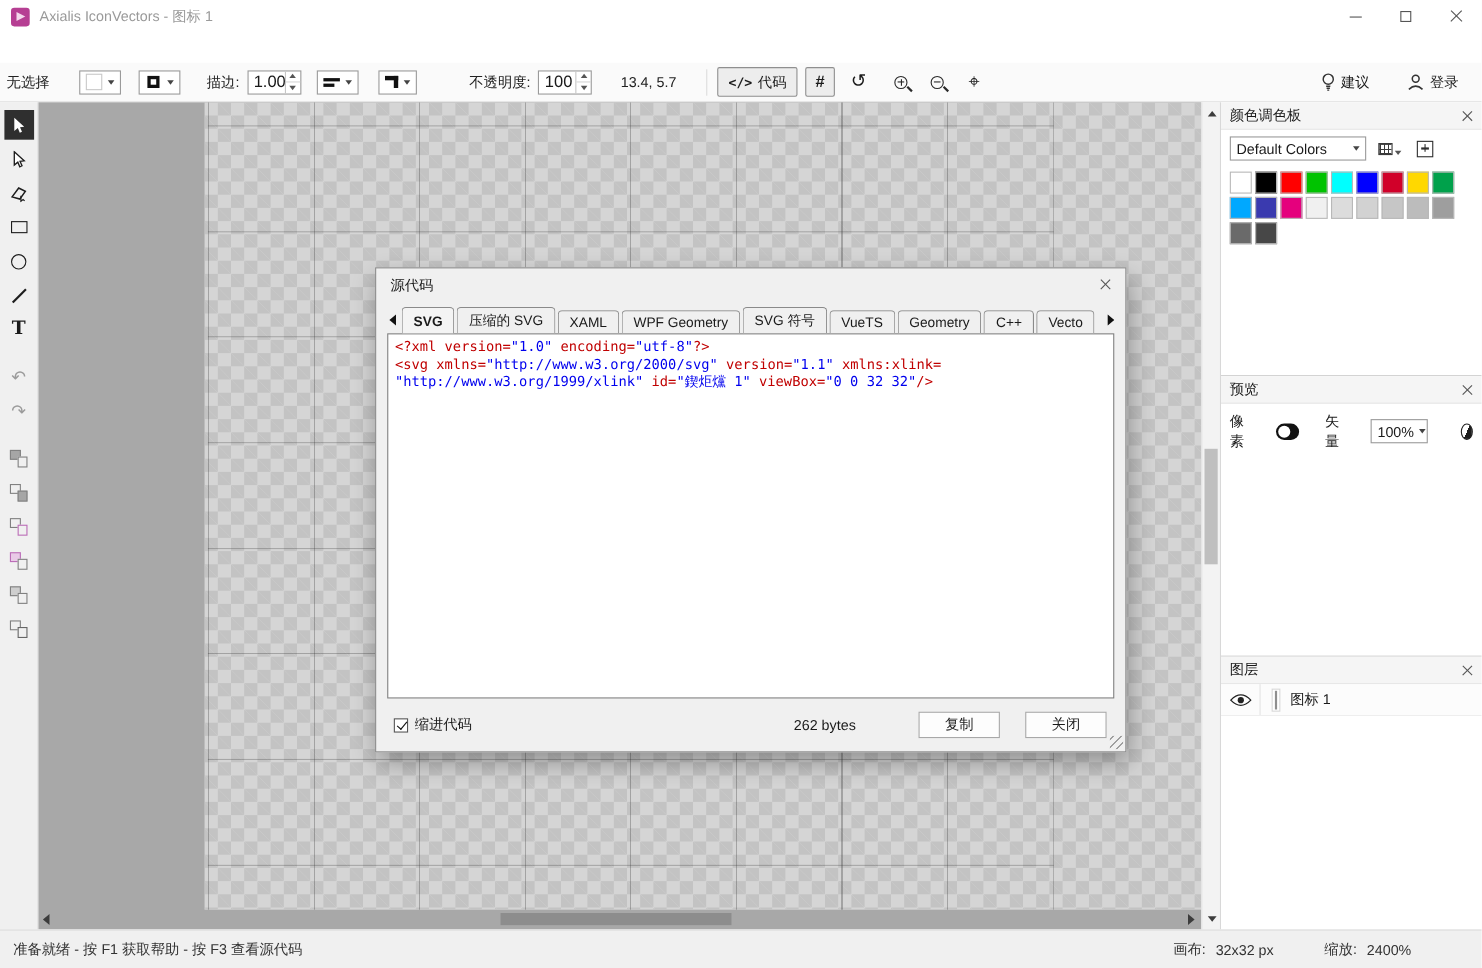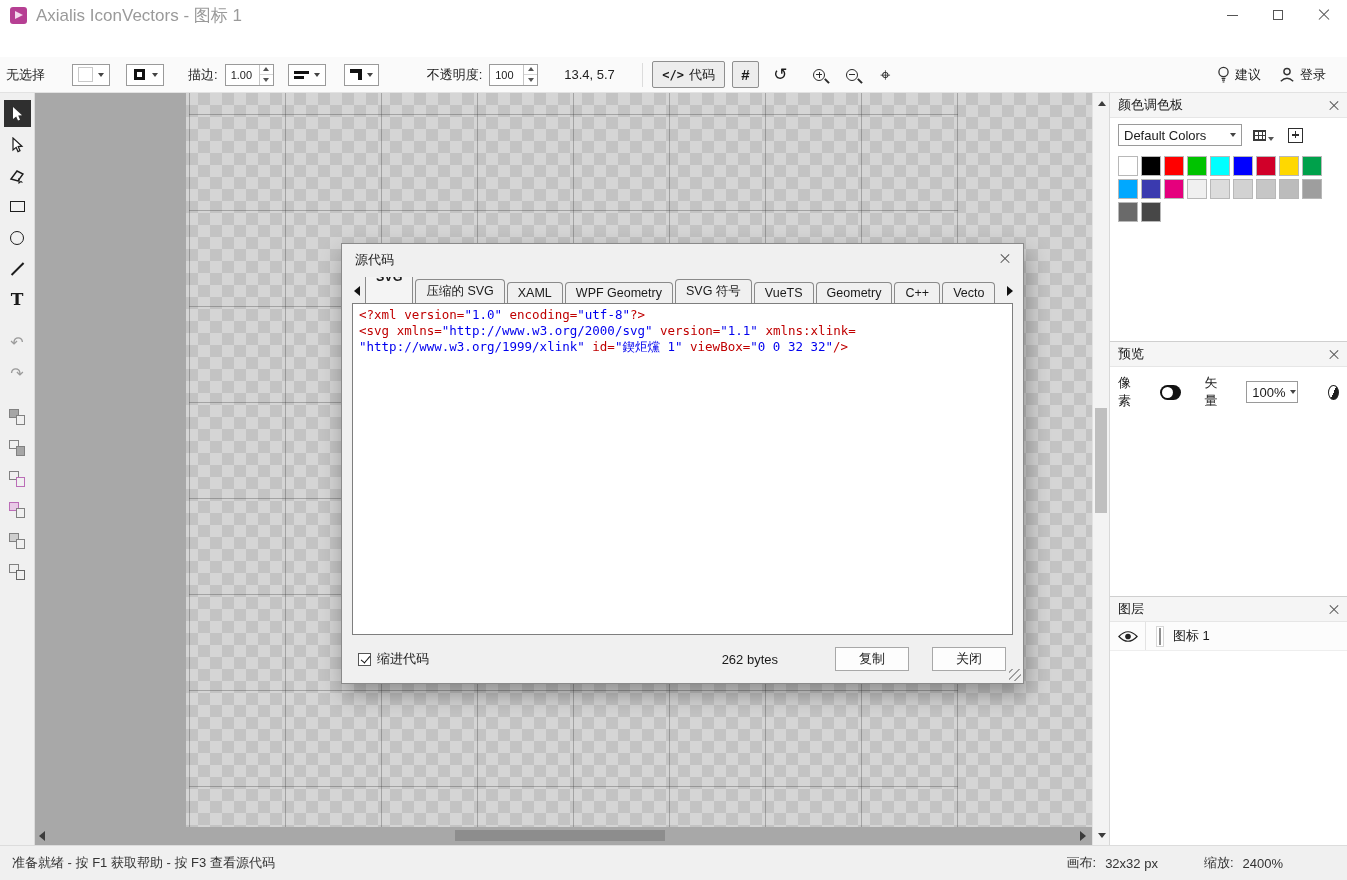--- a/index.html
+++ b/index.html
@@ -5,21 +5,21 @@
   * { box-sizing: border-box; margin: 0; padding: 0; }
   html,body { width:1347px; height:880px; }
   body { font-family:"Liberation Sans", sans-serif; font-size:13px; color:#1a1a1a; background:#fff; overflow:hidden; }
   .app { position:relative; width:1347px; height:880px; background:#fff; overflow:hidden; }
   .flex1 { flex:1; }
 
   
   .titlebar { position:absolute; left:0; top:0; right:0; height:30px; background:#fff; display:flex; align-items:center; }
   .app-logo { width:17px; height:17px; margin:0 9px 0 10px; background:#b63f93; border-radius:3px; position:relative; }
   .app-logo::after { content:""; position:absolute; left:5px; top:4px; border-left:8px solid #f3d9ec; border-top:4.5px solid transparent; border-bottom:4.5px solid transparent; }
-  .title-text { color:#9a9a9a; font-size:17px; }
+  .title-text { color:#9a9a9a; font-size:13px; }
   .win-controls { margin-left:auto; display:flex; height:30px; }
   .win-btn { width:46px; height:30px; display:flex; align-items:center; justify-content:center; }
   .ic-min { width:11px; height:1px; background:#555; }
   .ic-max { width:10px; height:10px; border:1px solid #555; }
   .ic-close { position:relative; width:12px; height:12px; }
   .ic-close::before,.ic-close::after { content:""; position:absolute; left:-1px; top:5px; width:14px; height:1.3px; background:#555; }
   .ic-close::before { transform:rotate(45deg); } .ic-close::after { transform:rotate(-45deg); }
 
   
   .menubar { position:absolute; left:0; top:30px; right:0; height:27px; background:#fff; display:flex; align-items:center; padding-left:4px; }
@@ -32,37 +32,37 @@
   .tri-down { width:0; height:0; border-left:3.5px solid transparent; border-right:3.5px solid transparent; border-top:4.5px solid #444; }
   .tri-up { width:0; height:0; border-left:3px solid transparent; border-right:3px solid transparent; border-bottom:4px solid #555; }
   .tri-dn-s { width:0; height:0; border-left:3px solid transparent; border-right:3px solid transparent; border-top:4px solid #555; }
   .swatch-empty { width:15px; height:15px; background:#fff; border:1px solid #c9c9c9; }
   .swatch-strokebox { width:15px; height:15px; background:#fff; display:flex; align-items:center; justify-content:center; }
   .swatch-strokebox i { display:block; width:11px; height:11px; border:3px solid #111; }
   .dash-ic { display:flex; flex-direction:column; gap:2px; }
   .dash-ic i { display:block; width:15px; height:3px; background:#111; }
   .corner-ic { width:12px; height:11px; border-top:4px solid #111; border-right:4px solid #111; }
   .spin { display:flex; height:22px; border:1px solid #9a9a9a; background:#fff; align-items:stretch; }
-  .spin-val { width:33px; display:flex; align-items:center; padding-left:5px; font-size:11px; }
+  .spin-val { width:33px; display:flex; align-items:center; padding-left:5px; font-size:15px; }
   .spin-btns { width:14px; border-left:1px solid #c6c6c6; display:flex; flex-direction:column; }
   .spin-btns > span { flex:1; display:flex; align-items:center; justify-content:center; }
   .spin-btns > span:first-child { border-bottom:1px solid #d6d6d6; }
   .tb-sep { width:1px; height:24px; background:#dcdcdc; }
   .tbtn { display:flex; align-items:center; justify-content:center; gap:5px; height:27px; padding:0 9px; border:1px solid #8f8f8f; background:#ededed; border-radius:2px; }
   .fbtn { min-width:27px; height:27px; display:flex; align-items:center; justify-content:center; }
   .glyph { font-family:"DejaVu Sans", sans-serif; }
   .code-glyph { font-family:"DejaVu Sans Mono", monospace; font-weight:bold; font-size:12px; }
   .hash-glyph { font-weight:bold; font-size:15px; }
   .rot-glyph { font-size:17px; line-height:1; }
   .cross-glyph { font-size:18px; line-height:1; }
   .mag { position:relative; width:12px; height:12px; border:1.7px solid #2a2a2a; border-radius:50%; display:flex; align-items:center; justify-content:center; }
   .mag::after { content:""; position:absolute; width:6px; height:1.8px; background:#2a2a2a; right:-5.5px; bottom:-2.5px; transform:rotate(45deg); }
   .mag .bh { position:absolute; width:6px; height:1.5px; background:#2a2a2a; }
   .mag .bv { position:absolute; width:1.5px; height:6px; background:#2a2a2a; }
-  .tb-right { display:flex; gap:4px; margin-left:auto; margin-right:14px; }
+  .tb-right { display:flex; gap:20px; margin-left:auto; margin-right:14px; }
   .tb-linkbtn { display:flex; align-items:center; gap:5px; padding:4px 7px; }
 
   
   .tools { position:absolute; left:0; top:93px; width:35px; height:752px; background:#f0f0f0; border-right:1px solid #dcdcdc; display:flex; flex-direction:column; align-items:center; padding-top:5px; }
   .tool { width:27px; height:27px; margin:2px 0; display:flex; align-items:center; justify-content:center; }
   .tool.active { background:#2f2f2f; }
   .gap12 { margin-top:14px; }
   .i-rect { width:15px; height:11px; border:1.6px solid #1d1d1d; }
   .i-ellipse { width:14px; height:14px; border:1.6px solid #1d1d1d; border-radius:50%; }
   .i-line { width:17px; height:1.8px; background:#1d1d1d; transform:rotate(-45deg); }
@@ -140,21 +140,21 @@
   .sb-zoom { margin-right:52px; }
 
   
   .dialog { position:absolute; left:341px; top:243px; width:683px; height:441px; background:#f0f0f0; border:1px solid #8a8a8a; box-shadow:3px 10px 22px rgba(0,0,0,.33); z-index:10; display:flex; flex-direction:column; }
   .dlg-title { height:31px; display:flex; align-items:center; padding:0 11px 0 13px; flex:none; }
   .dlg-title .t { flex:1; }
   .dlg-tabs { display:flex; align-items:flex-end; margin:2px 10px 0; height:26px; position:relative; flex:none; overflow:hidden; padding-right:16px; }
   .tab-arrow { flex:none; margin:0 5px 7px 2px; }
   .tab-arrow.right { position:absolute; right:0; bottom:7px; margin:0; }
   .tab { flex:none; border:1px solid #8a8a8a; border-bottom:none; border-radius:4px 4px 0 0; background:#f0f0f0; padding:3px 10px 3px; margin-right:2px; font-size:12.5px; position:relative; white-space:nowrap; }
-  .tab.active { font-weight:bold; background:#f4f4f4; padding-top:5px; padding-bottom:20px; bottom:-1px; z-index:3; }
+  .tab.active { font-weight:bold; background:#f4f4f4; padding-top:5px; padding-bottom:5px; bottom:-1px; z-index:3; }
   .dlg-code { margin:0 10px; flex:1; background:#fff; border:1px solid #7e7e7e; padding:3px 6px; font-family:"DejaVu Sans Mono", monospace; font-size:12.5px; line-height:16px; overflow:hidden; }
   .code-line { white-space:pre-wrap; }
   .c-k { color:#c00000;text-align:right; } .c-s { color:#0000ee; } .c-p { color:#000; }
   .dlg-bottom { flex:none; height:48px; display:flex; align-items:center; padding:0 17px 0 16px; }
   .cb { width:13px; height:13px; background:#fff; border:1px solid #555; position:relative; margin-right:6px; flex:none; }
   .cb::after { content:""; position:absolute; left:3.5px; top:0.5px; width:4px; height:8px; border-right:1.7px solid #111; border-bottom:1.7px solid #111; transform:rotate(40deg); }
   .bytes { margin-right:34px; }
   .dlg-btn { width:74px; height:24px; display:flex; align-items:center; justify-content:center; background:#fdfdfd; border:1px solid #a8a8a8; margin-left:23px; }
   .grip { position:absolute; right:2px; bottom:2px; width:12px; height:12px;
     background:repeating-linear-gradient(135deg, transparent 0 2px, #9f9f9f 2px 3px, transparent 3px 5px); }

